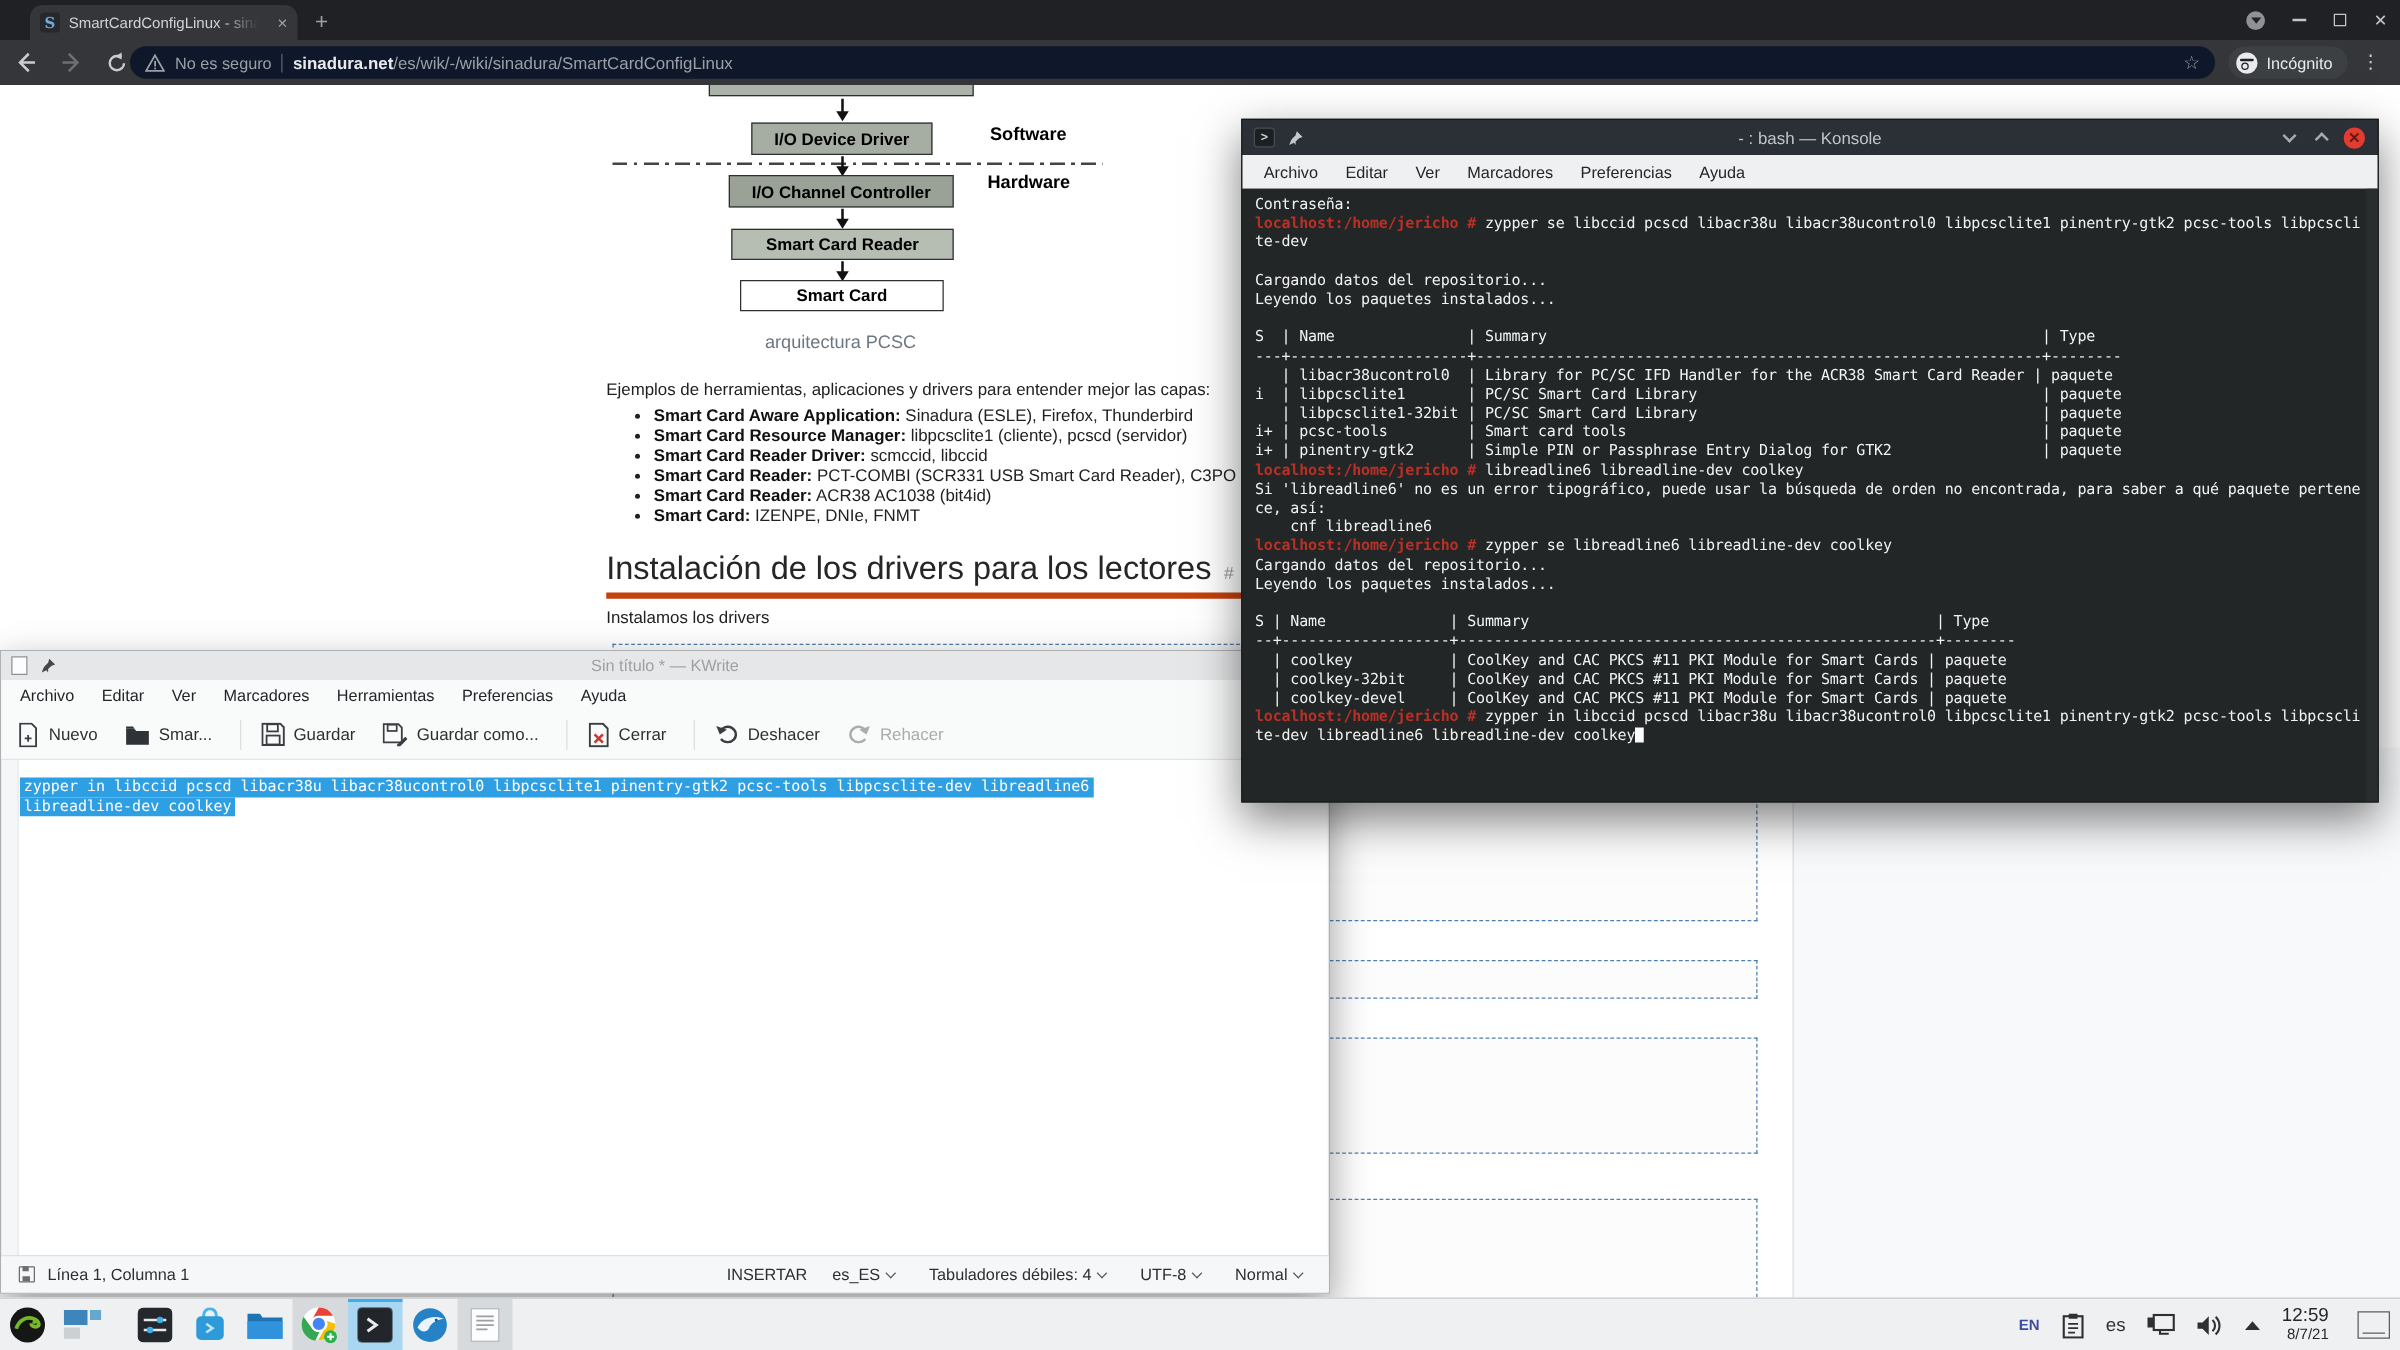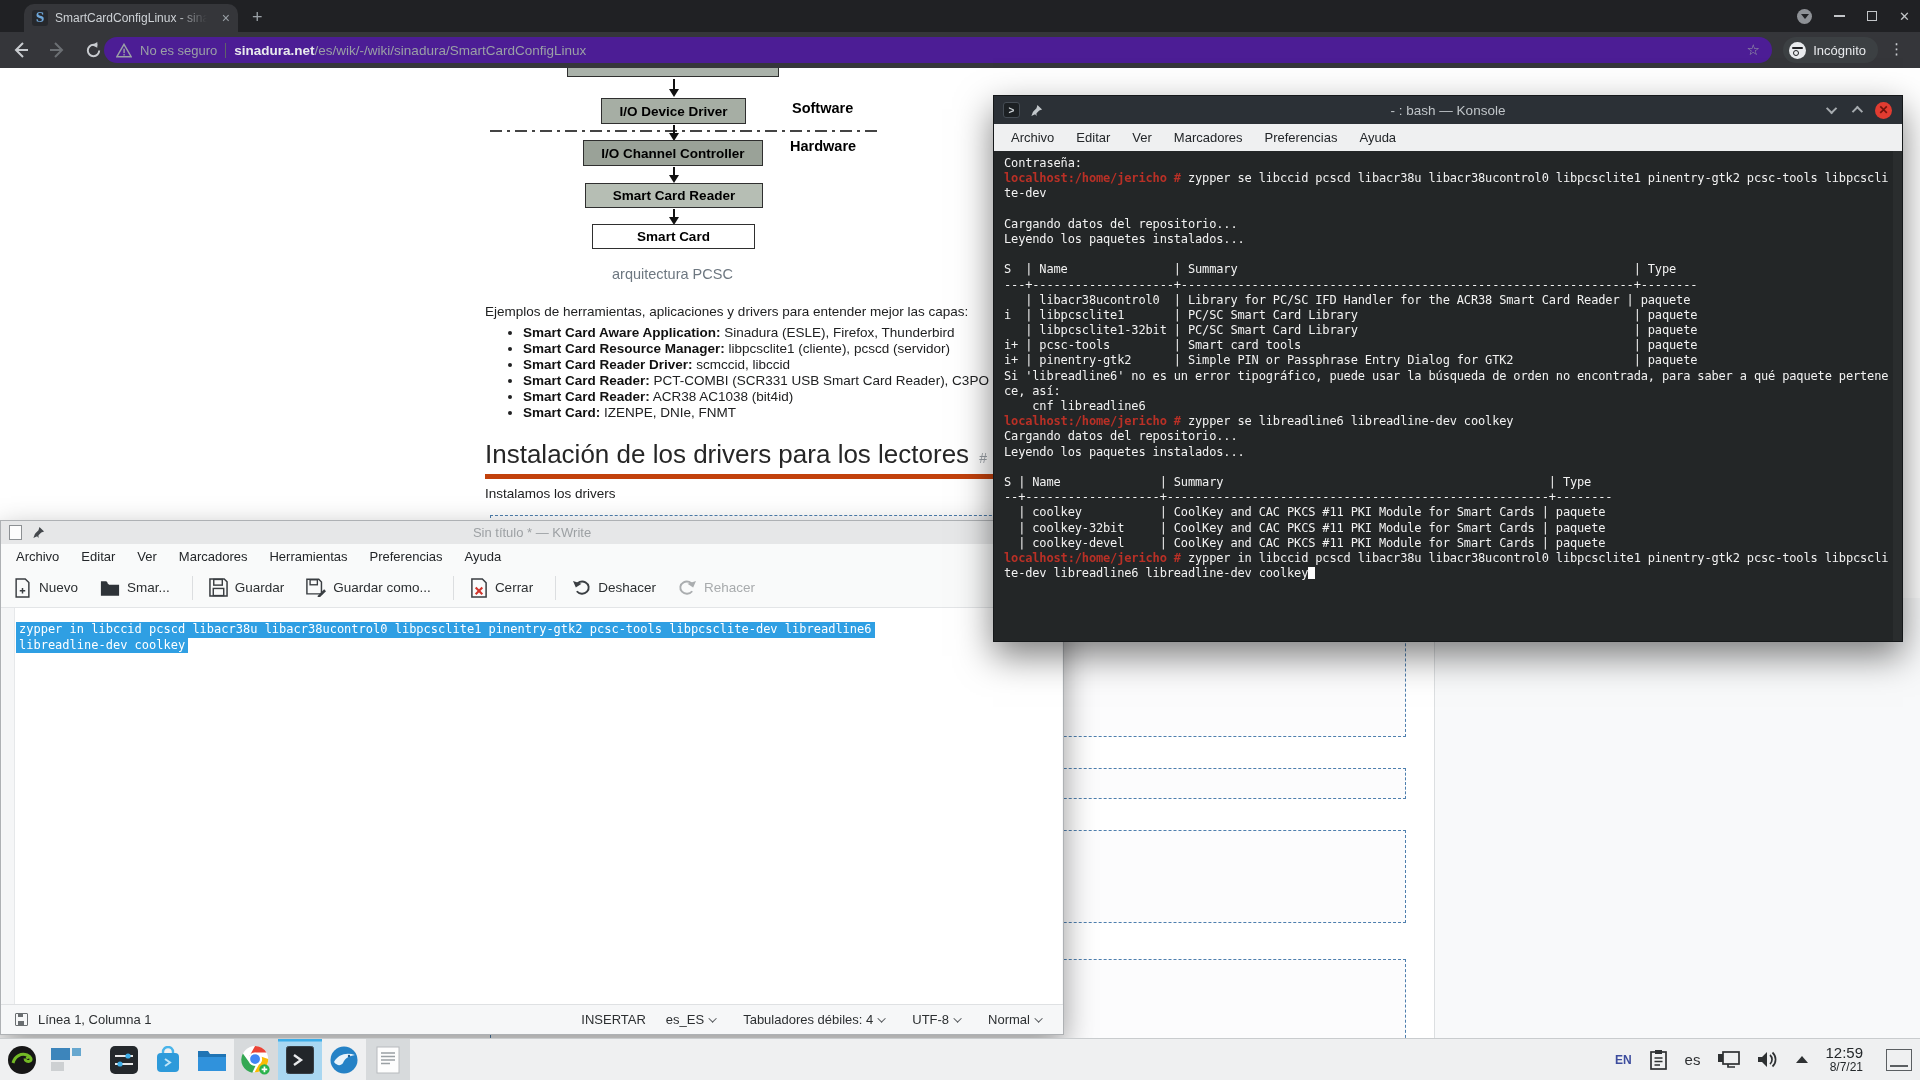--- a/index.html
+++ b/index.html
@@ -18,21 +18,21 @@
   .tab-close{margin-left:auto;color:#9aa0a6;font-size:14px;line-height:14px;cursor:default}
   .newtab{position:absolute;left:252px;top:8px;color:#9aa0a6;font-size:18px;line-height:18px}
   .winctl{position:absolute;right:10px;top:0;height:32px;display:flex;align-items:center;gap:22px}
   .tabsearch{width:15px;height:15px;border-radius:50%;background:#8e9196;display:flex;align-items:center;justify-content:center}
   .tabsearch .tri{width:0;height:0;border-left:4px solid transparent;border-right:4px solid transparent;border-top:5px solid #202124}
   .wc{color:#c3c6c9;font-size:13px;line-height:13px}
   .wc-min{width:11px;height:2px;background:#c3c6c9}
   .wc-restore{width:10px;height:10px;border:1.5px solid #c3c6c9}
   .toolbar{position:absolute;left:0;top:32px;width:1920px;height:36px;background:#35363a;display:flex;align-items:center}
   .navbtn{width:30px;height:30px;display:flex;align-items:center;justify-content:center;margin-left:6px}
-  .omnibox{position:absolute;left:104px;top:5px;width:1668px;height:26px;border-radius:13px;background:#4c1d95;
+  .omnibox{position:absolute;left:104px;top:5px;width:1668px;height:26px;border-radius:13px;background:#0f172a;
     display:flex;align-items:center;padding:0 12px;gap:8px}
   .sec-label{color:#9aa0a6;font-size:13px}
   .omni-sep{width:1px;height:15px;background:#5f6368}
   .url{font-size:13.5px;white-space:nowrap}
   .url b{color:#e8eaed;font-weight:bold}
   .url span{color:#9aa0a6}
   .omni-star{margin-left:auto;color:#9aa0a6;font-size:15px}
   .incognito{position:absolute;right:42px;top:5px;height:26px;border-radius:13px;background:#3c4043;
     display:flex;align-items:center;gap:7px;padding:0 12px 0 6px;color:#e8eaed;font-size:13px}
   .spy{width:17px;height:17px;border-radius:50%;background:#e8eaed;position:relative}
@@ -118,21 +118,21 @@
     display:flex;align-items:center;font-size:13px;color:#2c2f31;padding:0 14px}
   .st-right{margin-left:auto;display:flex;align-items:center;gap:14px}
   .st-dd{display:flex;align-items:center;gap:7px;padding:0 6px}
   .chev3{width:6px;height:6px;border-left:1.6px solid #55595c;border-bottom:1.6px solid #55595c;transform:rotate(-45deg) translateY(-2px)}
   .floppy{width:13px;height:13px;border:1.5px solid #6a6e71;border-radius:1px;position:relative;margin-right:10px}
   .floppy:before{content:"";position:absolute;left:2px;top:-1px;width:5px;height:4px;background:#6a6e71}
   .floppy:after{content:"";position:absolute;left:1.5px;bottom:0;width:6px;height:4px;background:#6a6e71}
 
   
   .taskbar{position:absolute;left:0;top:1038px;width:1920px;height:42px;background:#eff0f1;
-    border-top:1px solid #c9ccce;display:flex;align-items:center}
+    border-top:1px solid #c9ccce;display:flex;align-items:flex-start}
   .tk-btn{width:44px;height:42px;display:flex;align-items:center;justify-content:center}
   .tk-btn.t-gray{background:#d7dadc}
   .tk-btn.t-blue{background:#a9d7f1;box-shadow:inset 0 2.5px 0 #3daee9}
   .tray{margin-left:auto;display:flex;align-items:center;gap:17px;padding-right:8px;height:42px}
   .tray-en{font-size:12px;font-weight:bold;color:#3d4d9e}
   .tray-es{font-size:15px;color:#2f3133}
   .caret-up{width:0;height:0;border-left:6px solid transparent;border-right:6px solid transparent;border-bottom:7px solid #2e3133}
   .clock{text-align:right;line-height:14px}
   .clock .t{font-size:15px;color:#24282b}
   .clock .d{font-size:12px;color:#24282b}
@@ -388,20 +388,21 @@
         <div class="tline"><span>Cargando datos del repositorio...</span></div>
         <div class="tline"><span>Leyendo los paquetes instalados...</span></div>
         <div class="tline"><span></span></div>
         <div class="tline"><span>S  | Name               | Summary                                                        | Type</span></div>
         <div class="tline"><span>---+--------------------+----------------------------------------------------------------+--------</span></div>
         <div class="tline"><span>   | libacr38ucontrol0  | Library for PC/SC IFD Handler for the ACR38 Smart Card Reader | paquete</span></div>
         <div class="tline"><span>i  | libpcsclite1       | PC/SC Smart Card Library                                       | paquete</span></div>
         <div class="tline"><span>   | libpcsclite1-32bit | PC/SC Smart Card Library                                       | paquete</span></div>
         <div class="tline"><span>i+ | pcsc-tools         | Smart card tools                                               | paquete</span></div>
         <div class="tline"><span>i+ | pinentry-gtk2      | Simple PIN or Passphrase Entry Dialog for GTK2                 | paquete</span></div>
+        <div class="tline"><span class="seg-p">localhost:/home/jericho #</span><span> libreadline6 libreadline-dev coolkey</span></div>
         <div class="tline"><span>Si 'libreadline6' no es un error tipográfico, puede usar la búsqueda de orden no encontrada, para saber a qué paquete pertene</span></div>
         <div class="tline"><span>ce, así:</span></div>
         <div class="tline"><span>    cnf libreadline6</span></div>
         <div class="tline"><span class="seg-p">localhost:/home/jericho #</span><span> zypper se libreadline6 libreadline-dev coolkey</span></div>
         <div class="tline"><span>Cargando datos del repositorio...</span></div>
         <div class="tline"><span>Leyendo los paquetes instalados...</span></div>
         <div class="tline"><span></span></div>
         <div class="tline"><span>S | Name              | Summary                                              | Type</span></div>
         <div class="tline"><span>--+-------------------+------------------------------------------------------+--------</span></div>
         <div class="tline"><span>  | coolkey           | CoolKey and CAC PKCS #11 PKI Module for Smart Cards | paquete</span></div>

